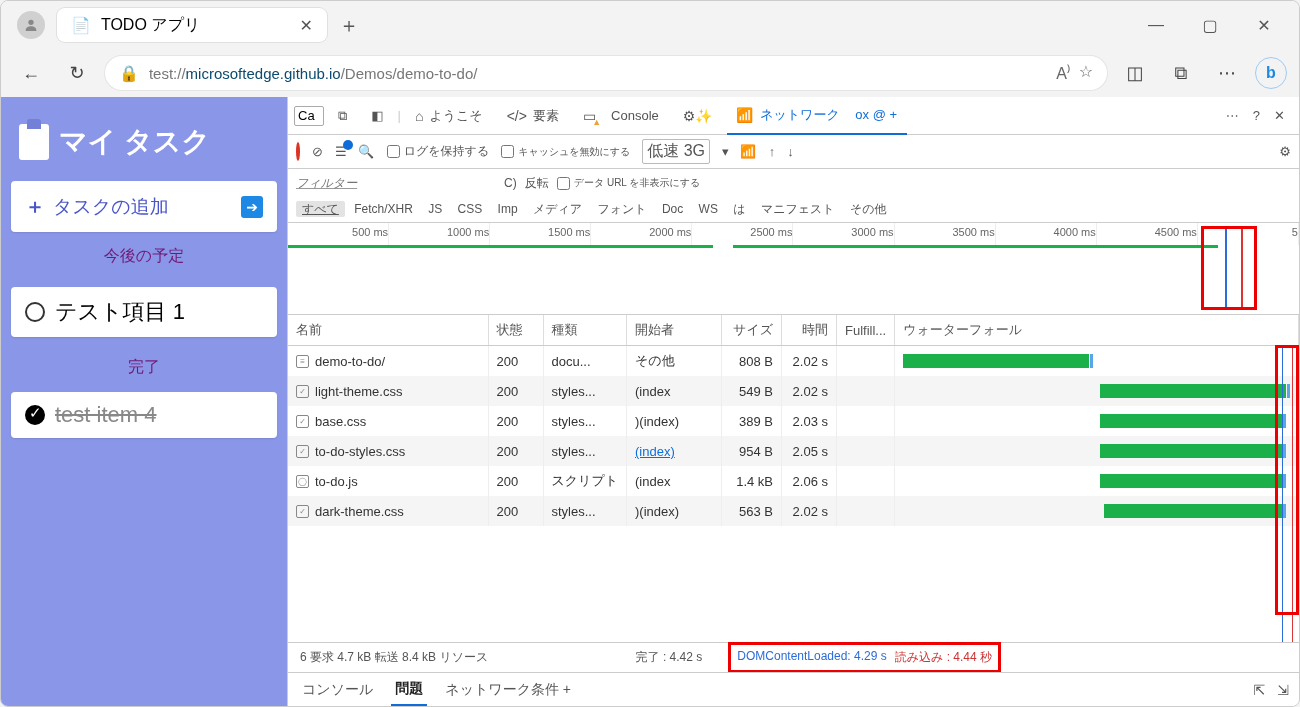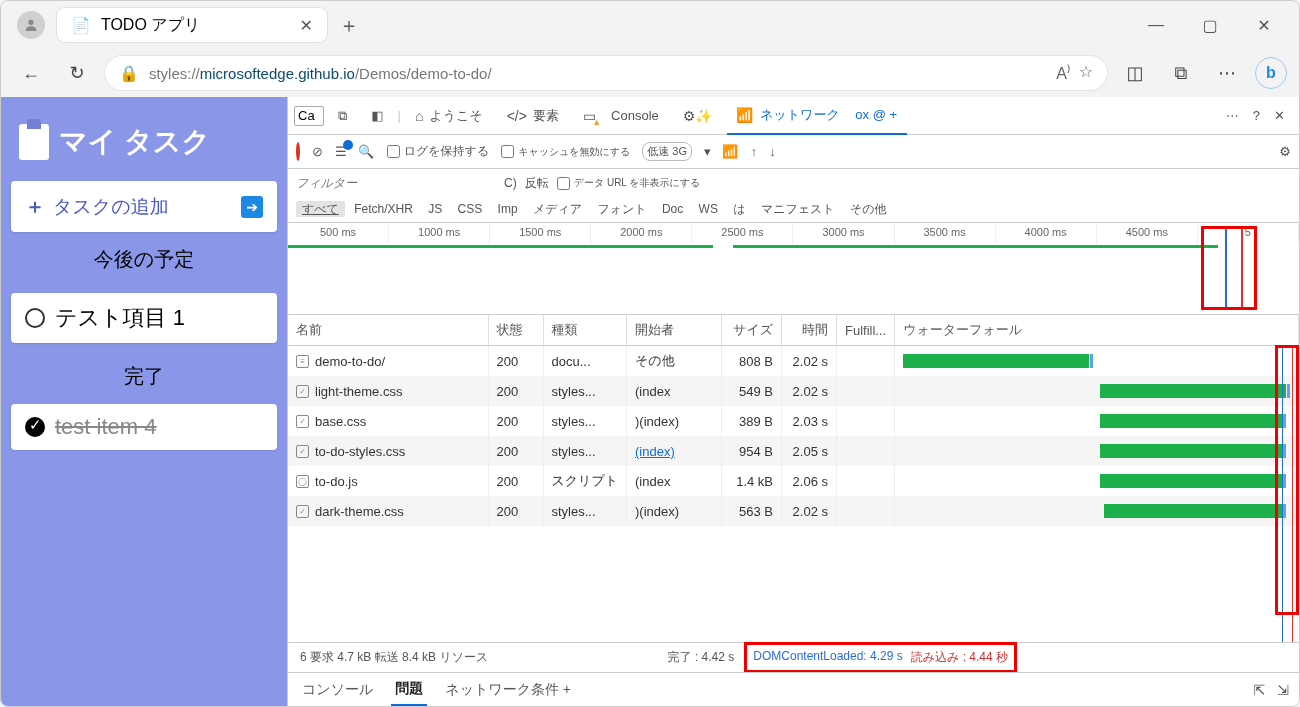--- a/index.html
+++ b/index.html
@@ -29,21 +29,21 @@
 .content { position: absolute; top: 96px; left: 0; right: 0; bottom: 0; display: flex; }
 
 
 .todoapp { width: 286px; background: #8a96e8; padding: 10px; display: flex; flex-direction: column; gap: 10px; }
 .todoheader { display: flex; align-items: center; gap: 10px; color: #fff; font-size: 28px; font-weight: 600; padding: 16px 8px 10px; }
 .todoheader .clipboard { width: 30px; height: 36px; background: #fff; border-radius: 3px; position: relative; }
 .todoheader .clipboard::before { content: ""; position: absolute; top: -5px; left: 50%; transform: translateX(-50%); width: 14px; height: 10px; background: #7480d8; border-radius: 3px 3px 0 0; }
 .addtask { background: #fff; border-radius: 4px; padding: 12px 14px; display: flex; align-items: center; gap: 8px; color: #4a57c8; font-size: 19px; box-shadow: 0 1px 2px rgba(0,0,0,.1); }
 .addtask .plus { color: #4a57c8; font-weight: bold; font-size: 20px; }
 .addtask .go { margin-left: auto; width: 22px; height: 22px; background: #1e88e5; color: #fff; border-radius: 3px; display: flex; align-items: center; justify-content: center; font-size: 14px; }
-.sectionlabel { text-align: center; color: #000000; font-size: 20px; padding: 4px 0; }
+.sectionlabel { text-align: center; color: #701a75; font-size: 16px; padding: 4px 0; }
 .taskitem { background: #fff; border-radius: 4px; padding: 10px 14px; display: flex; align-items: center; gap: 10px; font-size: 22px; box-shadow: 0 1px 2px rgba(0,0,0,.1); }
 .taskitem .circ { width: 20px; height: 20px; border: 2.5px solid #333; border-radius: 50%; flex-shrink: 0; }
 .taskitem.done .circ { background: #000; border-color: #000; position: relative; }
 .taskitem.done .circ::after { content: "✓"; color: #fff; position: absolute; top: -3px; left: 2px; font-size: 15px; }
 .taskitem.done .tasktext { text-decoration: line-through; color: #888; }
 
 
 .devtools { flex: 1; background: #fff; display: flex; flex-direction: column; border-left: 1px solid #ccc; font-size: 13px; color: #333; position: relative; }
 .dt-tabs { height: 38px; border-bottom: 1px solid #ccc; display: flex; align-items: center; padding: 0 6px; gap: 4px; }
 .dt-tabitem { padding: 0 10px; height: 38px; display: flex; align-items: center; gap: 6px; color: #555; cursor: pointer; white-space: nowrap; }
@@ -51,33 +51,33 @@
 .dt-tabitem .ico { font-size: 14px; }
 .dt-right { margin-left: auto; display: flex; gap: 14px; color: #555; padding-right: 8px; }
 
 .dt-toolbar { height: 34px; border-bottom: 1px solid #ccc; display: flex; align-items: center; padding: 0 8px; gap: 12px; color: #555; }
 .dt-toolbar .rec { width: 13px; height: 13px; border: 2px solid #d32; border-radius: 50%; }
 .dt-toolbar .btn { cursor: pointer; position: relative; }
 .filter-ico { position: relative; }
 .filter-ico .badge { position: absolute; top: -4px; right: -6px; width: 10px; height: 10px; background: #0e6dd8; border-radius: 50%; }
 .chk { display: flex; align-items: center; gap: 4px; font-size: 12px; }
 .chk input { margin: 0; }
-.throttle { border: 1px solid #bbb; border-radius: 8px; padding: 1px 4px; font-size: 11px; }
+.throttle { border: 1px solid #bbb; border-radius: 2px; padding: 1px 4px; font-size: 16px; }
 
 .dt-gear { margin-left: auto; }
 
 .dt-filters { border-bottom: 1px solid #ccc; padding: 4px 8px; display: flex; flex-wrap: wrap; align-items: center; gap: 8px; font-size: 12px; color: #555; }
-.dt-filters input.filterinput { width: 200px; height: 20px; border: none; border-bottom: 1px solid transparent; font-size: 12px; color: #999; font-style: italic; }
+.dt-filters input.filterinput { width: 200px; height: 20px; border: none; border-bottom: 1px solid transparent; font-size: 12px; color: #999; font-style: italic; text-decoration: underline; }
 .pill { padding: 1px 6px; cursor: pointer; }
 .pill.sel { background: #e3e3e3; border-radius: 2px; text-decoration: underline; }
 .dt-filters2 { border-bottom: 1px solid #ccc; padding: 4px 8px; font-size: 12px; color: #555; display: flex; gap: 10px; }
 
 .timeline { height: 92px; border-bottom: 1px solid #ccc; position: relative; }
 .timeline .ticks { height: 22px; display: flex; font-size: 11px; color: #666; }
-.timeline .ticks span { flex: 1; text-align: center; border-right: 1px solid #eee; padding-top: 3px; }
+.timeline .ticks span { flex: 1; text-align: right; border-right: 1px solid #eee; padding-top: 3px; }
 .timeline .bars { position: absolute; top: 22px; left: 0; right: 0; height: 6px; }
 .timeline .bar { position: absolute; height: 3px; background: #1bb04a; top: 0; }
 .timeline .redbox1 { position: absolute; right: 42px; top: 3px; width: 56px; height: 84px; border: 3px solid #e00; }
 .timeline .vline-blue { position: absolute; top: 6px; bottom: 4px; width: 2px; background: #2b6cd8; }
 .timeline .vline-red { position: absolute; top: 6px; bottom: 4px; width: 2px; background: #d33; }
 
 .nettable { flex: 1; overflow: hidden; position: relative; }
 .nettable table { width: 100%; border-collapse: collapse; font-size: 13px; }
 .nettable th { text-align: left; font-weight: normal; padding: 6px 8px; border-right: 1px solid #ddd; border-bottom: 1px solid #ccc; color: #555; background: #fff; }
 .nettable td { padding: 5px 8px; border-right: 1px solid #eee; white-space: nowrap; overflow: hidden; text-overflow: ellipsis; }
@@ -85,21 +85,21 @@
 .nettable .ico-cell { display: flex; align-items: center; gap: 6px; }
 .nettable .ico-file { width: 13px; height: 13px; border: 1px solid #888; border-radius: 2px; display:inline-flex;align-items:center;justify-content:center;font-size:8px;color:#888; }
 .nettable .link { color: #0e6dd8; text-decoration: underline; }
 .wfcell { position: relative; height: 20px; }
 .wfbar { position: absolute; height: 14px; top: 3px; background: #1bb04a; }
 .wfbar .tail { position: absolute; right: -4px; top: 0; bottom: 0; width: 3px; background: #5aa5e8; }
 .redbox2 { position: absolute; right: 0; top: 0; width: 24px; height: 270px; border: 3px solid #e00; }
 .wf-vline-blue { position: absolute; top: 0; bottom: 0; width: 1px; background: #2b6cd8; }
 .wf-vline-red { position: absolute; top: 0; bottom: 0; width: 1px; background: #d33; }
 
-.netfooter { height: 30px; border-top: 1px solid #ccc; display: flex; align-items: center; padding: 0 12px; font-size: 12px; color: #555; gap: 10px; }
+.netfooter { height: 30px; border-top: 1px solid #ccc; display: flex; align-items: center; padding: 0 12px; font-size: 12px; color: #555; gap: 26px; }
 .netfooter .dom { color: #2b6cd8; }
 .netfooter .load { color: #c33; }
 .redbox3 { border: 3px solid #e00; padding: 4px 6px; display: inline-flex; gap: 8px; }
 
 .drawer { height: 34px; border-top: 1px solid #ccc; display: flex; align-items: center; padding: 0 10px; gap: 14px; font-size: 14px; color: #555; }
 .drawer .dtab { cursor: pointer; padding: 6px 4px; }
 .drawer .dtab.active { color: #222; border-bottom: 2px solid #0e6dd8; font-weight: 600; }
 .drawer .plus { font-size: 14px; }
 .drawer-right { margin-left: auto; display: flex; gap: 12px; }
 
@@ -134,21 +134,21 @@
     <span>✕</span>
   </div>
 </div>
 
 <div class="urlbar">
   <div class="navbtn">←</div>
   <div class="navbtn">↻</div>
   <div class="urlbox">
     <span class="lock">🔒</span>
     <span class="urltext">
-      <span>styles://</span><span class="host">microsoftedge.github.io</span><span>/Demos/demo-to-do/</span>
+      <span>test://</span><span class="host">microsoftedge.github.io</span><span>/Demos/demo-to-do/</span>
     </span>
     <div class="urlactions">
       <span>A⁾</span>
       <span>☆</span>
     </div>
   </div>
   <div class="navbtn">◫</div>
   <div class="navbtn">⧉</div>
   <div class="navbtn">⋯</div>
   <div class="bing">b</div>

